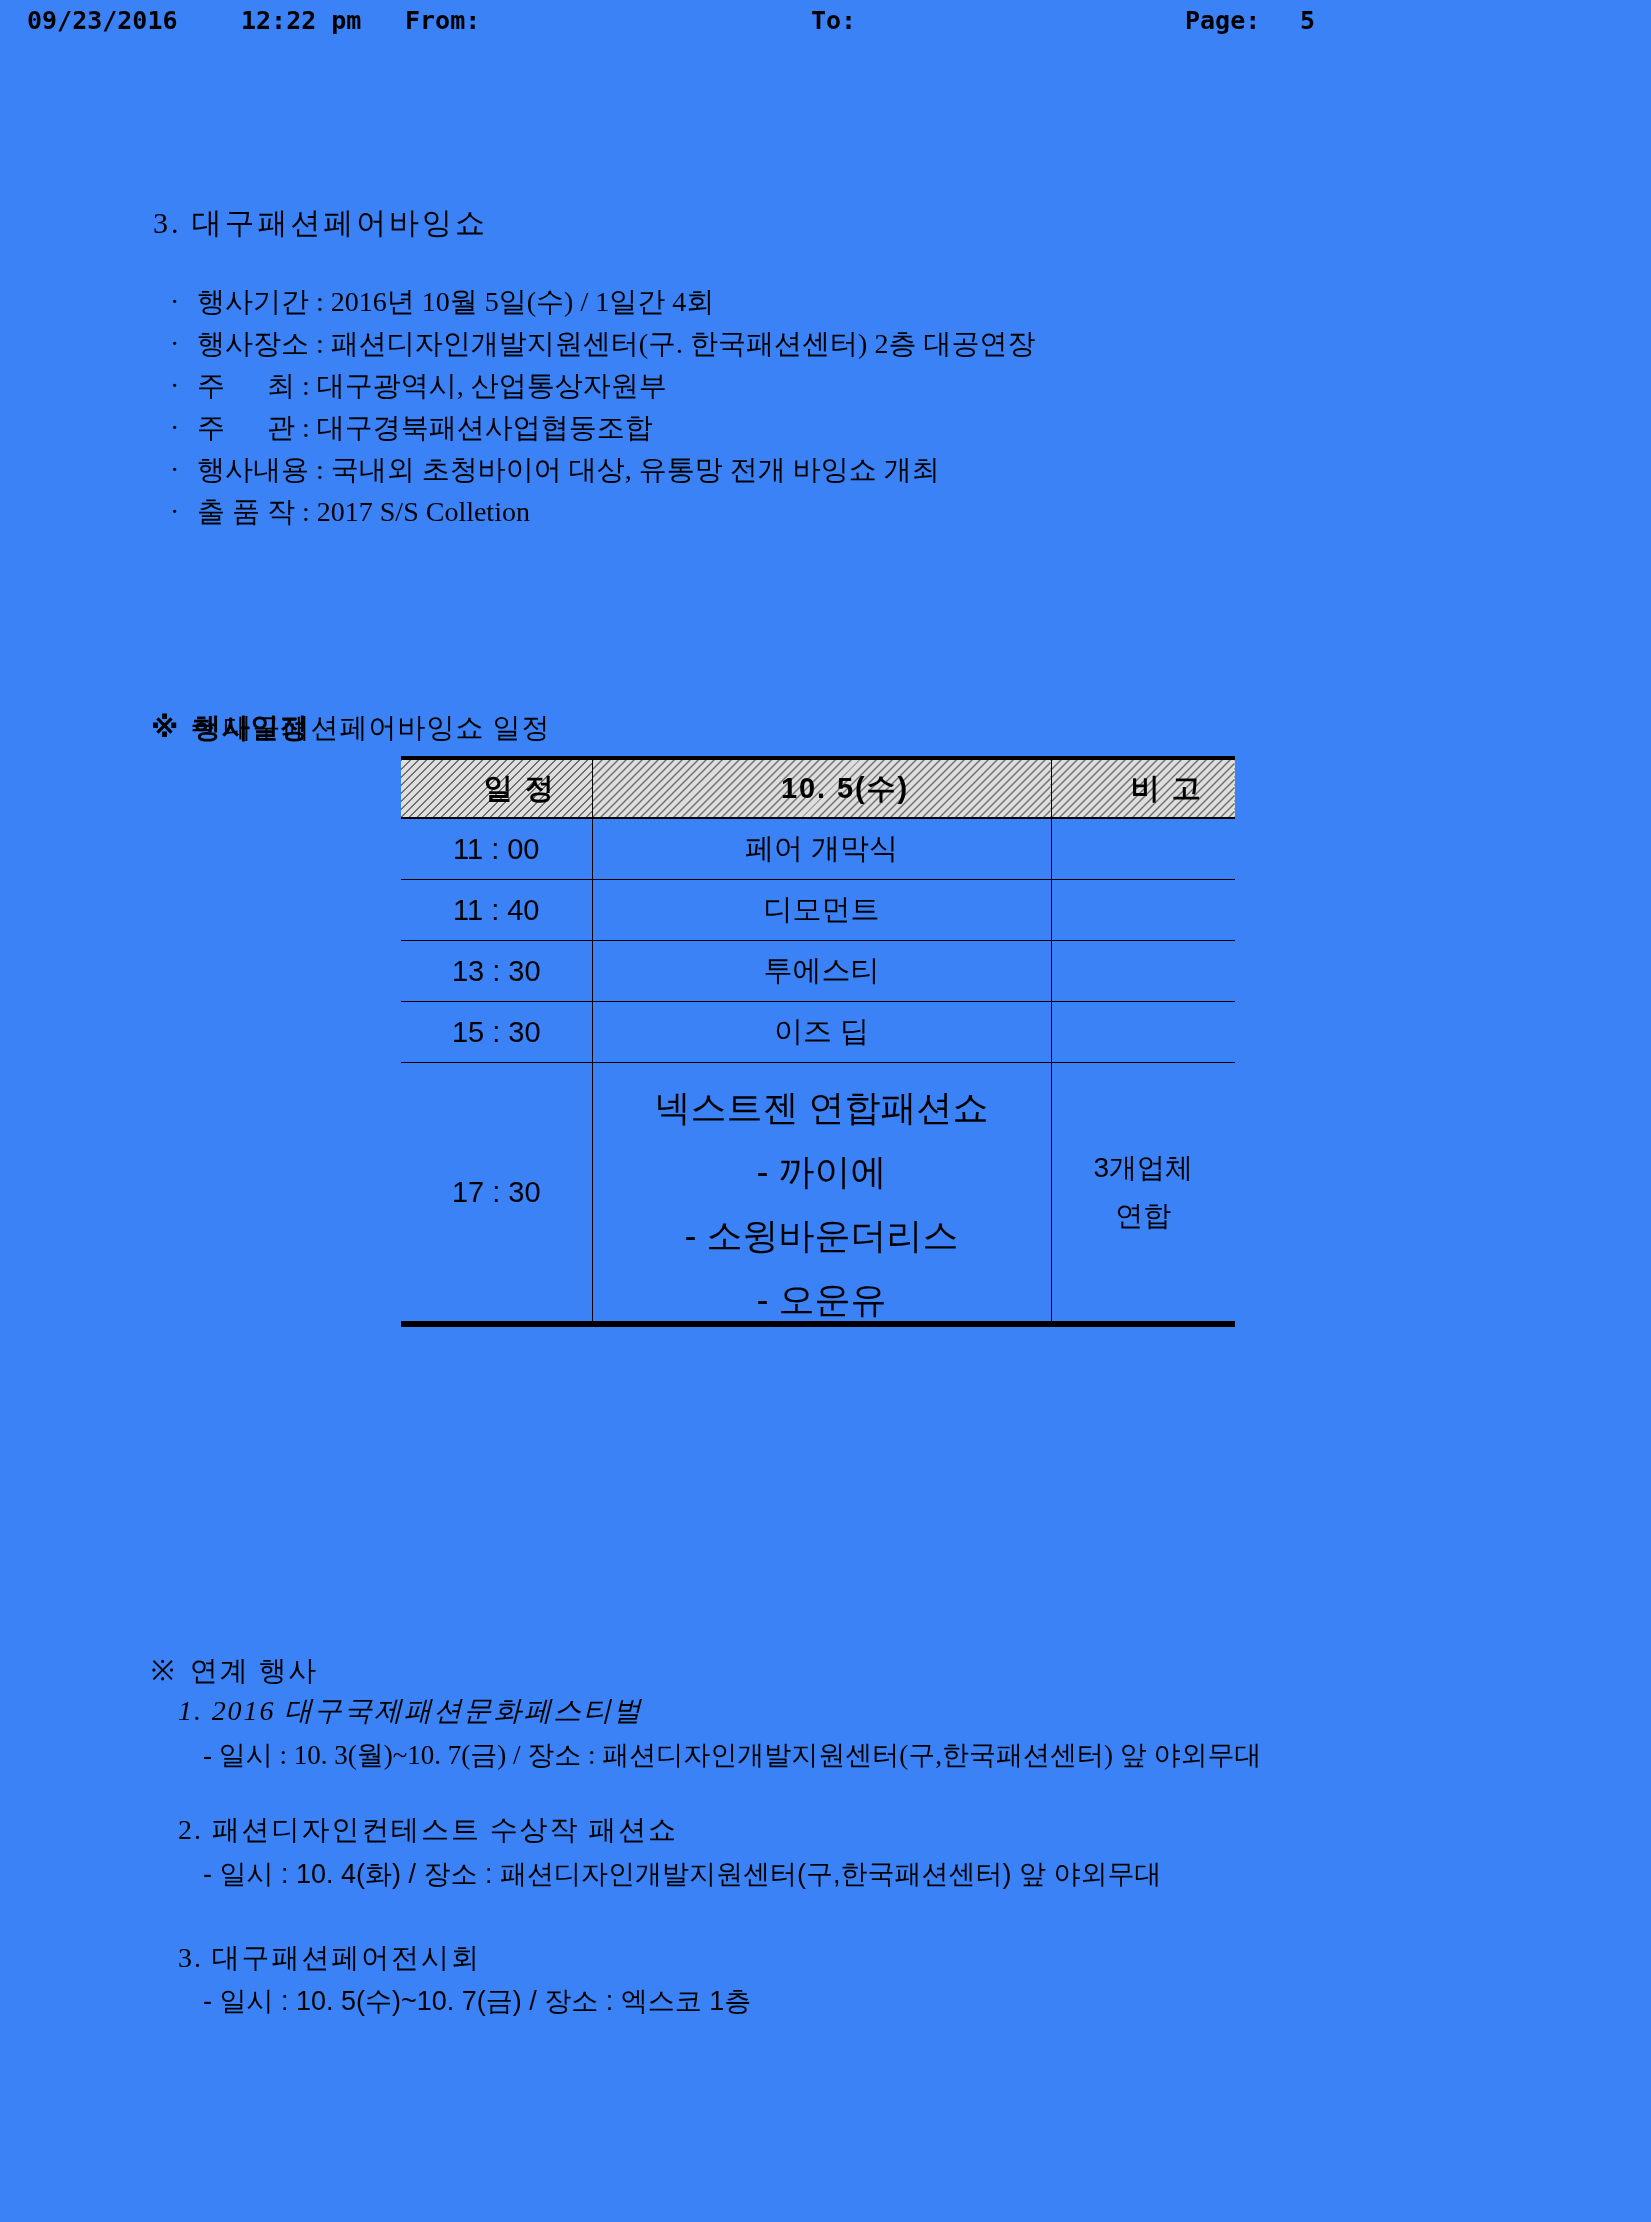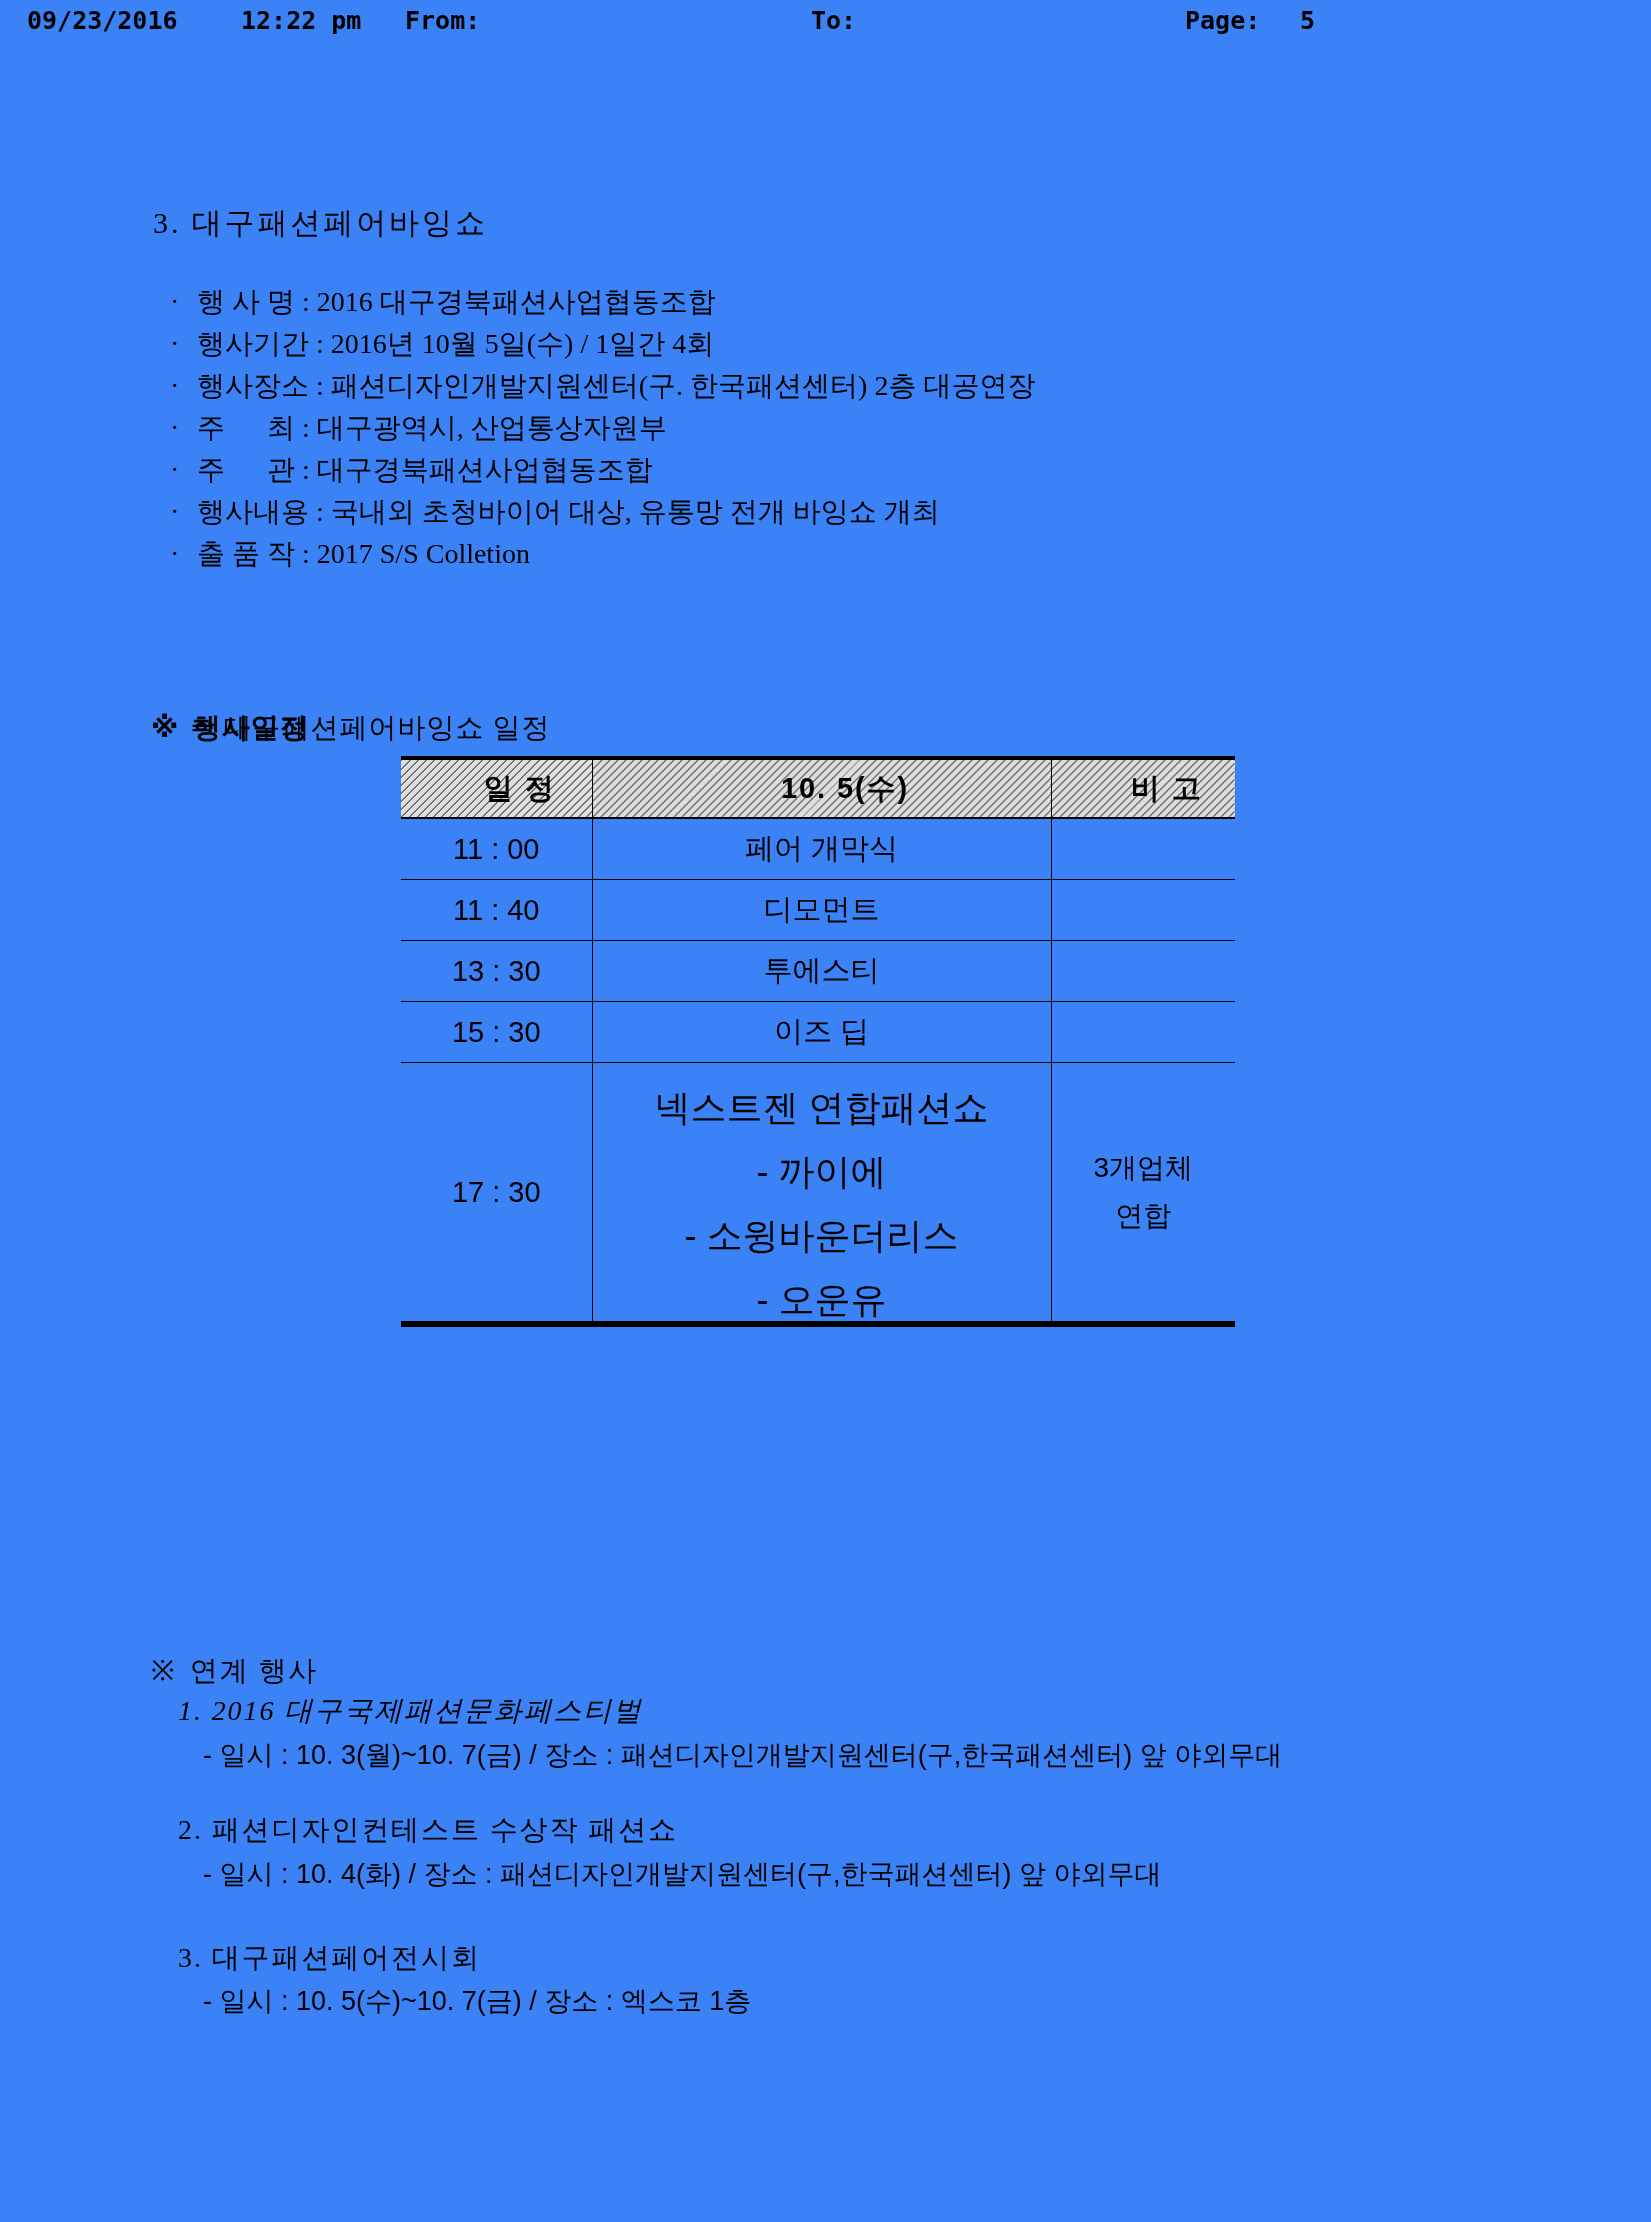--- a/index.html
+++ b/index.html
@@ -57,21 +57,21 @@
   .ev-line { line-height:40px; font-size:36px;margin-top:24px; }
   .note-line { line-height:48px; font-size:28px; }
 
   
   .rel-head { position:absolute; left:151px; top:1650px; font-size:28px; letter-spacing:1.9px; }
   .rel-head .mk { margin-right:13.4px; }
   .rel-title { position:absolute; font-size:28px; letter-spacing:1.9px; white-space:pre; }
   .rel-detail { position:absolute; font-size:27px; white-space:pre;
     font-family:"Liberation Sans","DejaVu Sans",sans-serif; }
   .r0t { left:178px; top:1692px;font-style:italic; }
-  .r0d { left:203px; top:1737px; }
+  .r0d { left:203px; top:1737px;font-family:Liberation Serif, serif; }
   .r1t { left:178px; top:1811px; }
   .r1d { left:203px; top:1856px; }
   .r2t { left:178px; top:1939px; }
   .r2d { left:203px; top:1983px; }
 </style>
 </head>
 <body>
 
 <div class="page">
 
@@ -80,21 +80,20 @@
     <span class="fh-time">12:22 pm</span>
     <span class="fh-from">From:</span>
     <span class="fh-to">To:</span>
     <span class="fh-page">Page:</span>
     <span class="fh-pagenum">5</span>
   </header>
 
   <h1 class="doc-title">3. 대구패션페어바잉쇼</h1>
 
   <ul class="details">
-    <li class="detail-line"><span class="bullet">·</span><span>행 사 명 : 2016 대구경북패션사업협동조합</span></li>
     <li class="detail-line"><span class="bullet">·</span><span>행사기간 : 2016년 10월 5일(수) / 1일간 4회</span></li>
     <li class="detail-line"><span class="bullet">·</span><span>행사장소 : 패션디자인개발지원센터(구. 한국패션센터) 2층 대공연장</span></li>
     <li class="detail-line"><span class="bullet">·</span><span>주      최 : 대구광역시, 산업통상자원부</span></li>
     <li class="detail-line"><span class="bullet">·</span><span>주      관 : 대구경북패션사업협동조합</span></li>
     <li class="detail-line"><span class="bullet">·</span><span>행사내용 : 국내외 초청바이어 대상, 유통망 전개 바잉쇼 개최</span></li>
     <li class="detail-line"><span class="bullet">·</span><span>출 품 작 : 2017 S/S Colletion</span></li>
   </ul>
 
   <div class="sched-head">
     <span class="mk">※</span><span>행사일정</span>

